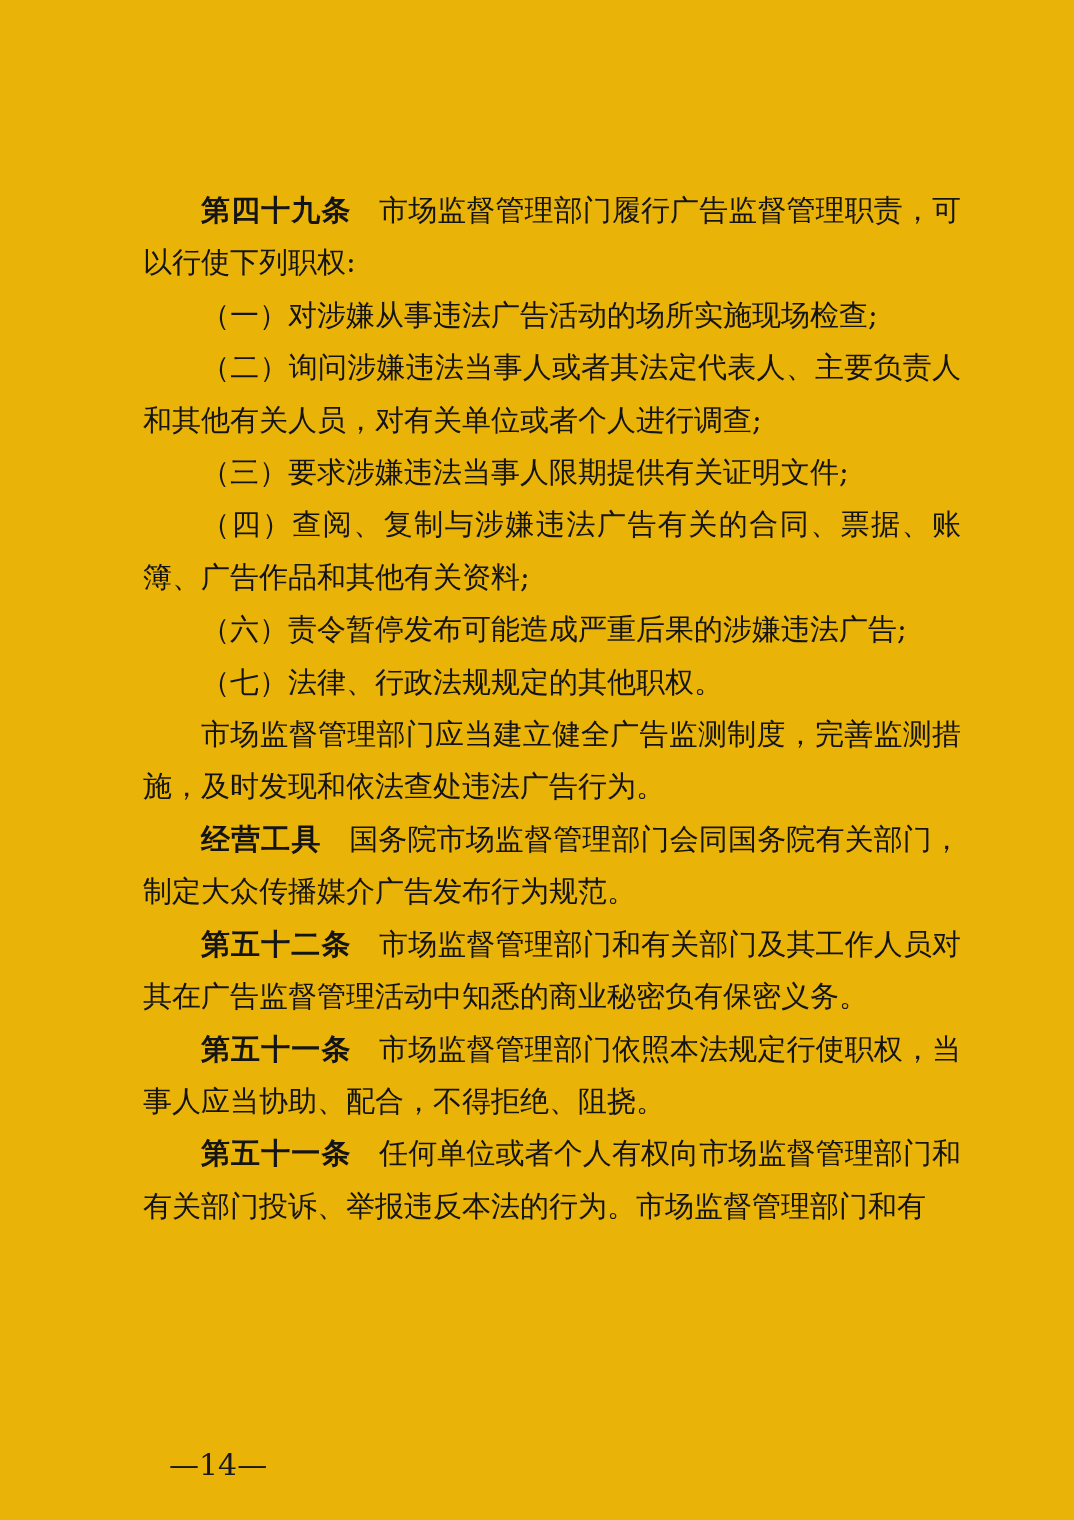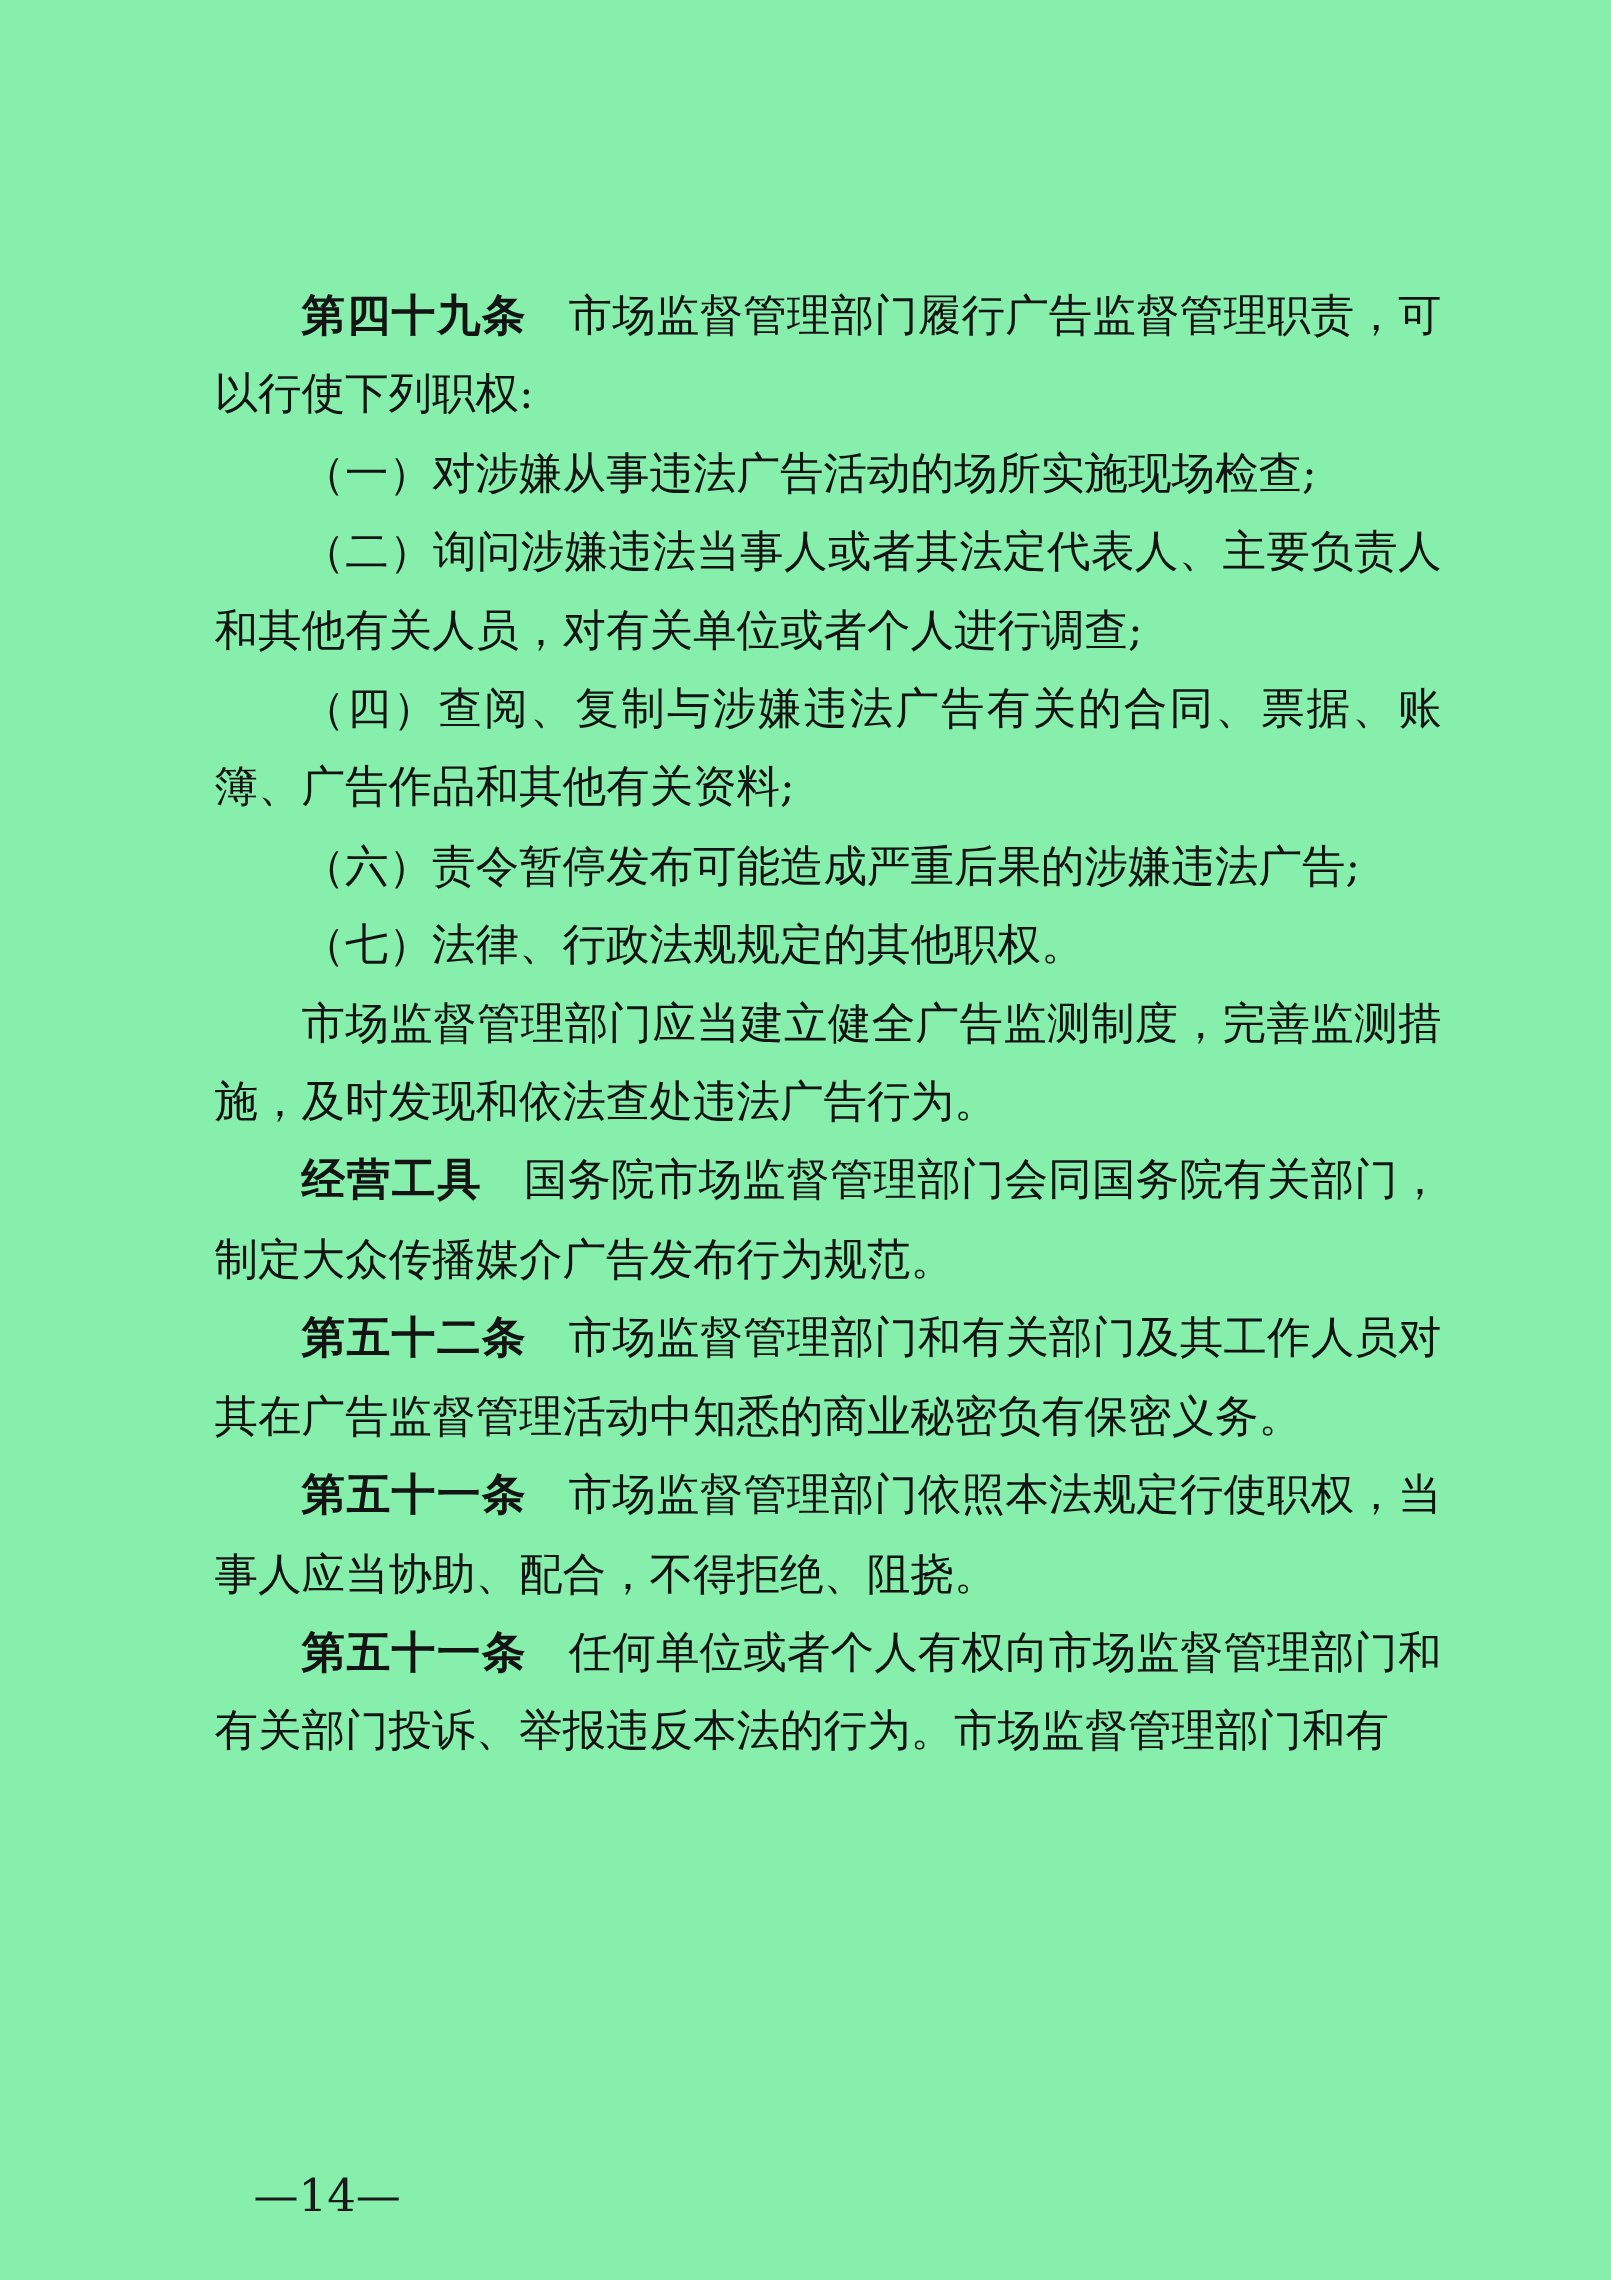--- a/index.html
+++ b/index.html
@@ -11,21 +11,21 @@
     height: 1520px;
     background: #ffffff;
     position: relative;
     overflow: hidden;
     font-family: "DejaVu Serif", "Liberation Serif", serif;
     color: #141414;
   }
   .page {
     position: absolute;
     inset: 0;
-    background: #86efac;
+    background: #eab308;
   }
   .content {
     position: absolute;
     left: 143px;
     top: 184px;
     width: 818px;
   }
   .para {
     margin: 0;
     padding: 0;
@@ -60,20 +60,21 @@
 <div class="page">
 
   <div class="content">
 
     <p class="para"><span class="term">第四十九条</span><span>市场监督管理部门履行广告监督管理职责，可以行使下列职权:</span></p>
 
     <p class="para"><span>（一）对涉嫌从事违法广告活动的场所实施现场检查;</span></p>
 
     <p class="para"><span>（二）询问涉嫌违法当事人或者其法定代表人、主要负责人和其他有关人员，对有关单位或者个人进行调查;</span></p>
 
+    <p class="para"><span>（三）要求涉嫌违法当事人限期提供有关证明文件;</span></p>
 
     <p class="para"><span>（四）查阅、复制与涉嫌违法广告有关的合同、票据、账簿、广告作品和其他有关资料;</span></p>
 
 
     <p class="para"><span>（六）责令暂停发布可能造成严重后果的涉嫌违法广告;</span></p>
 
     <p class="para"><span>（七）法律、行政法规规定的其他职权。</span></p>
 
     <p class="para"><span>市场监督管理部门应当建立健全广告监测制度，完善监测措施，及时发现和依法查处违法广告行为。</span></p>
 

